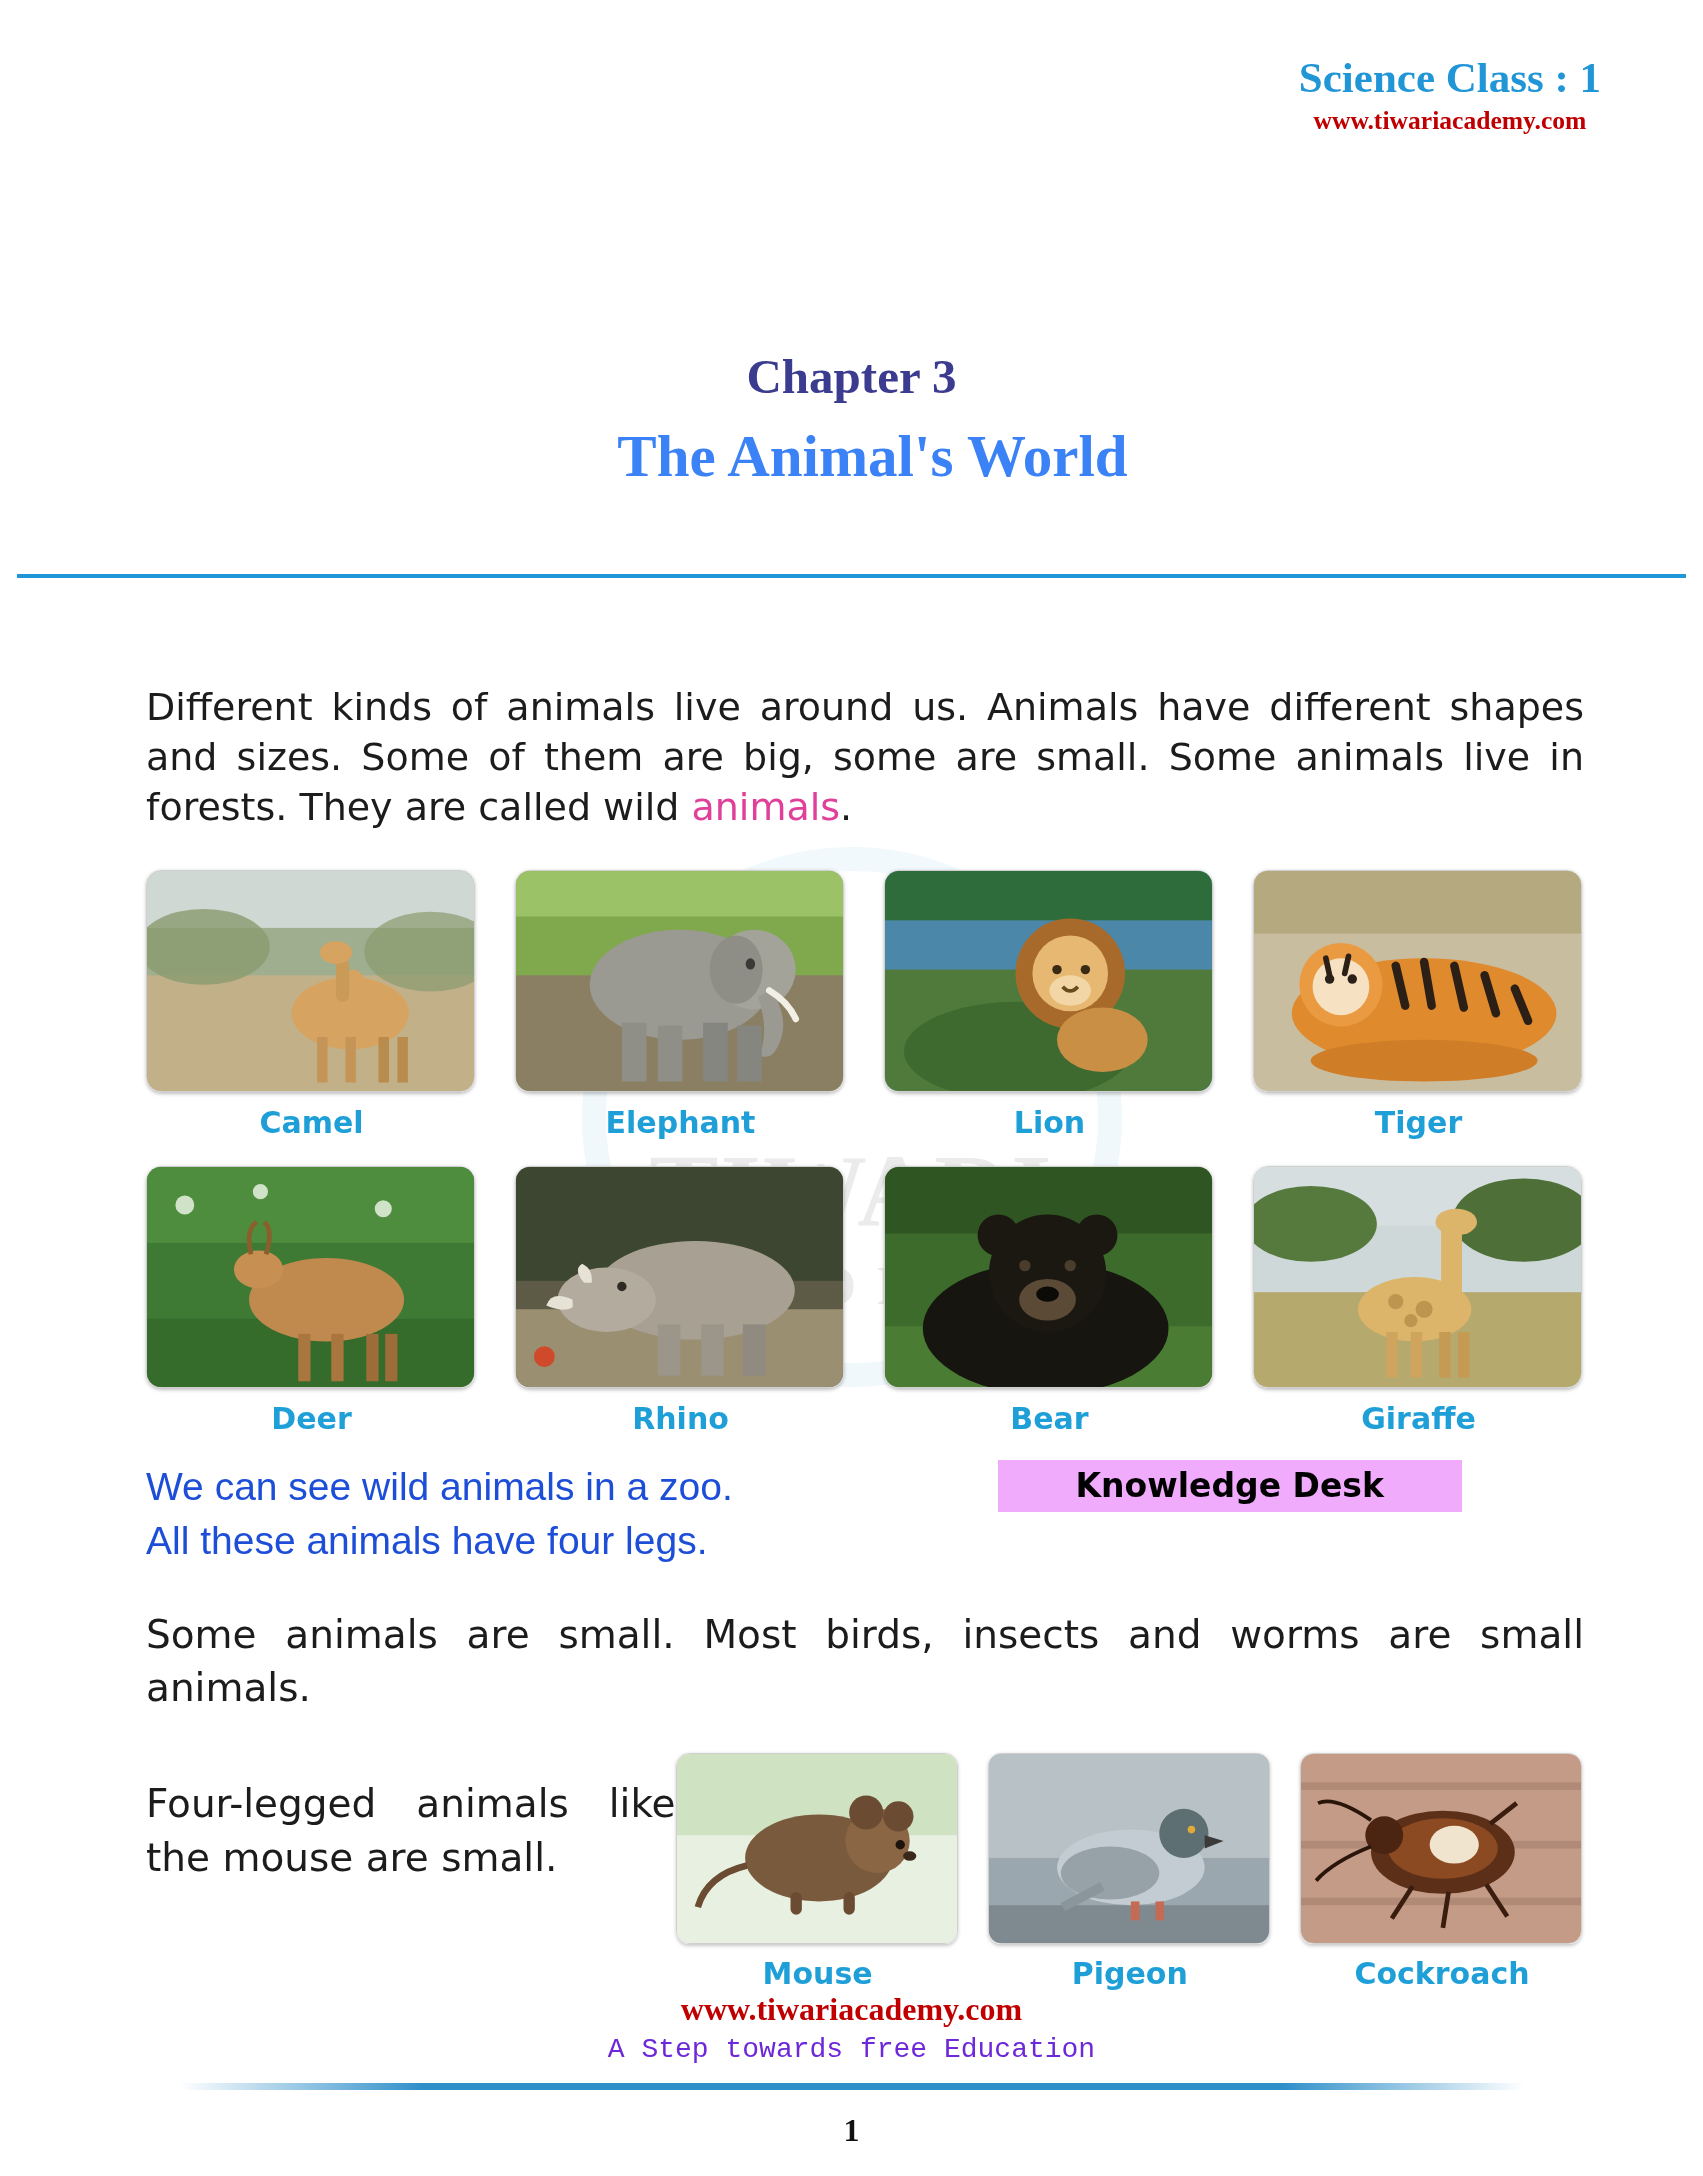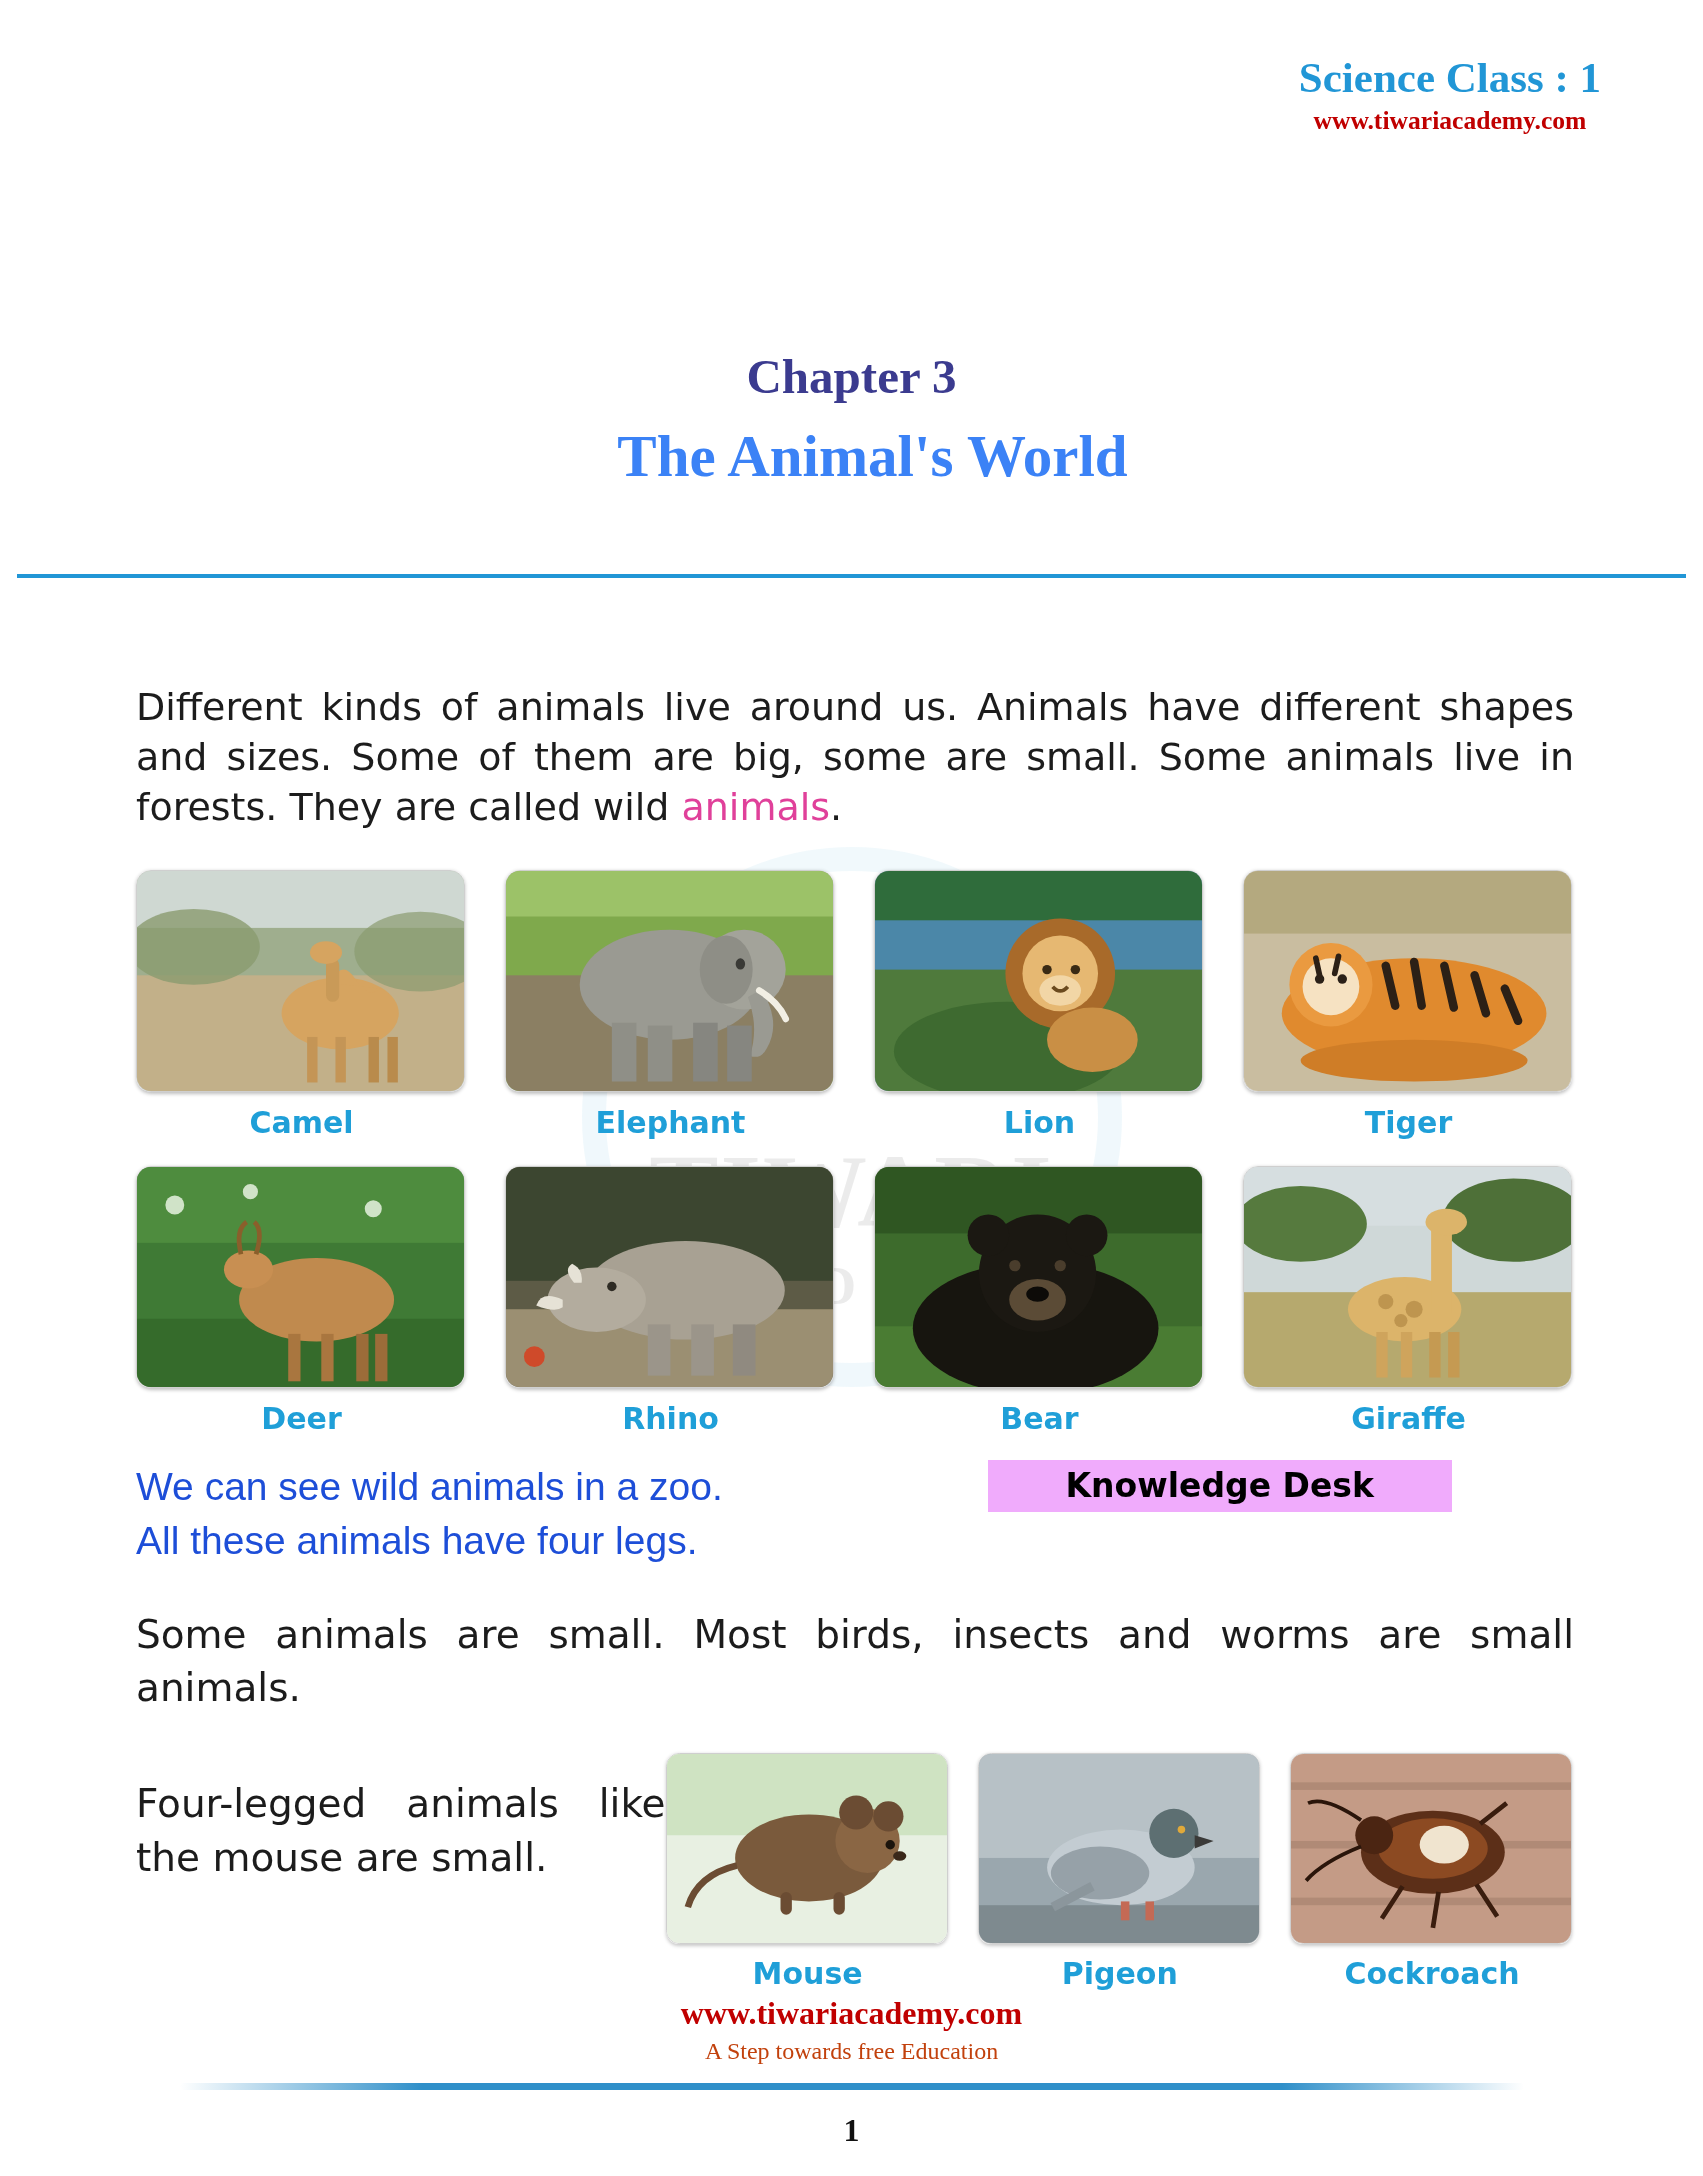--- a/index.html
+++ b/index.html
@@ -124,21 +124,21 @@
     width: 1669px;
     height: 3.8px;
     background: #2196d6;
     z-index: 3;
   }
 
   
   .content {
     position: absolute;
     top: 644px;
-    left: 136px;
+    left: 146px;
     width: 1438px;
     z-index: 3;
   }
   .para {
     font-family: "DejaVu Sans", sans-serif;
     font-size: 38px;
     line-height: 1.32;
     color: #1c1c1c;
     text-align: justify;
   }
@@ -258,23 +258,23 @@
     text-align: center;
     z-index: 3;
   }
   .footer-url {
     font-family: "Liberation Serif", serif;
     font-size: 32px;
     font-weight: bold;
     color: #c00000;
   }
   .footer-tag {
-    font-family: Liberation Serif, serif;
-    font-size: 24px;
-    color: #c2410c;
+    font-family: Liberation Mono, monospace;
+    font-size: 28px;
+    color: #6d28d9;
     margin-top: 5.7px;
   }
   .rule-bottom {
     position: absolute;
     bottom: 87px;
     left: 180px;
     width: 1344px;
     height: 6.6px;
     border-radius: 3.8px;
     background: linear-gradient(90deg, rgba(255,255,255,0) 0%, #2f8fc9 18%, #2f8fc9 82%, rgba(255,255,255,0) 100%);

